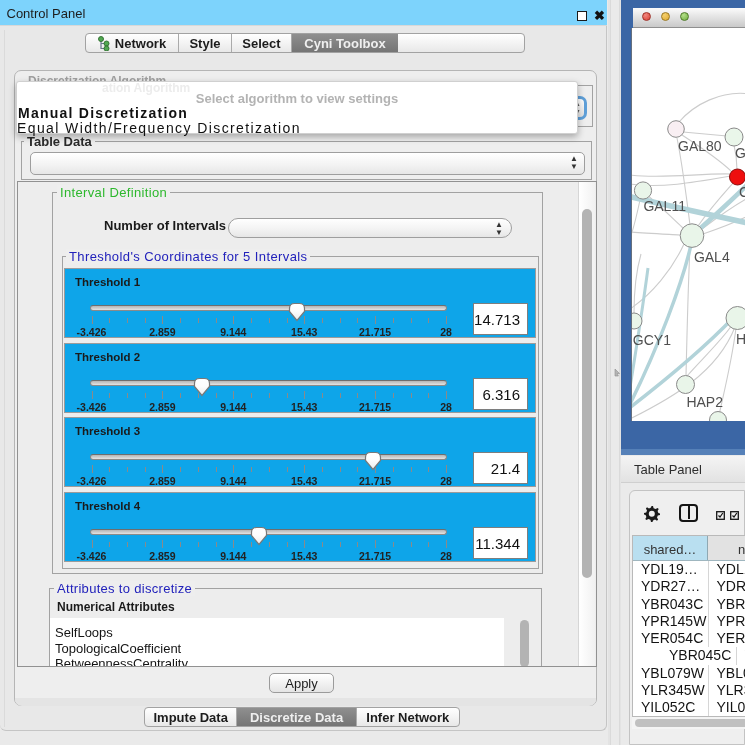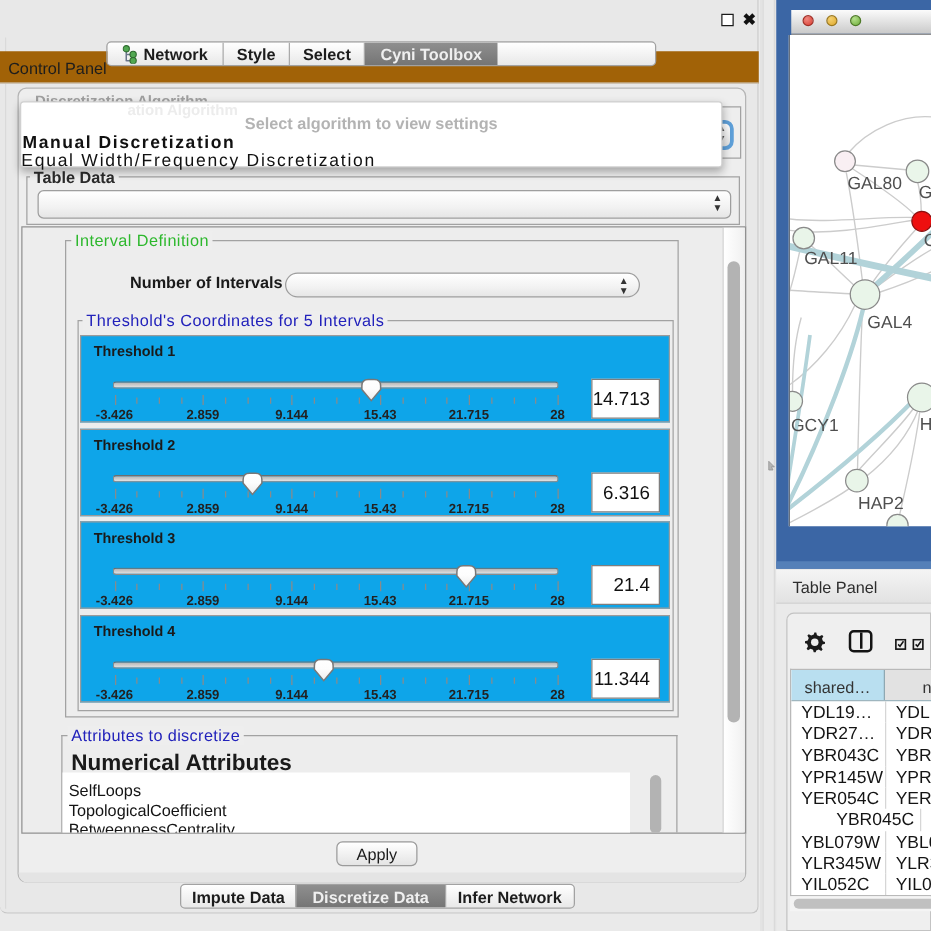--- a/index.html
+++ b/index.html
@@ -1,21 +1,21 @@
 <!DOCTYPE html>
 <html><head>
 <meta charset="utf-8">
 <style>
 * { margin:0; padding:0; box-sizing:border-box; }
 html,body { width:745px; height:745px; font-family:"Liberation Sans", sans-serif; background:#eaeaea; overflow:hidden; position:relative; }
 .abs { position:absolute; }
 
 
 #cpwin { left:0; top:0; width:607px; height:731px; background:#e8e8e8; border:1px solid #c5c5c5; border-left:none; border-top:none; border-radius:0 0 6px 6px; }
-#cptitle { left:0; top:0; width:607px; height:26px; background:#a16207; border-bottom:1px solid #d8d8d8;margin-top:41px; }
+#cptitle { left:0; top:0; width:607px; height:26px; background:#7dd3fc; border-bottom:1px solid #d8d8d8; }
 #cptitle .t { position:absolute; left:6.5px; top:6.5px; font-size:13px; line-height:14px; color:#1d1d1d; }
 #floatico { left:577px; top:10.5px; width:10px; height:10.5px; border:1.6px solid #1b1b1b; background:#fff; }
 #closeico { left:594px; top:9px; font-size:13px; line-height:13px; font-weight:bold; color:#111; }
 
 
 .seg { display:flex; height:20px; border:1px solid #a2a2a2; border-radius:4px; background:linear-gradient(#ffffff,#e8e8e8); overflow:hidden; }
 .seg .s { height:100%; display:flex; align-items:center; justify-content:center; font-size:13px; font-weight:bold; color:#1c1c1c; border-right:1px solid #aaa; }
 .seg .s:last-child { border-right:none; }
 .seg .sel { background:linear-gradient(#8f8f8f,#757575); color:#efefef; }
 
@@ -288,21 +288,21 @@
               <stop offset="0.45" stop-color="#fdfdfd"></stop>
               <stop offset="1" stop-color="#ececec"></stop>
             </linearGradient>
           </defs>
         </svg>
       <div class="vbox">11.344</div>
     </div>
 
     <div class="group" style="left:31px; top:406px; width:493px; height:80px; border-bottom:none;"></div>
     <div class="gtitle" style="left:36px; top:399px; color:#2222bb; letter-spacing:0.3px;">Attributes to discretize</div>
-    <div class="abs" style="left:39px; top:418px; font-size:18px; font-weight:bold; color:#1a1a1a;">Numerical Attributes</div>
+    <div class="abs" style="left:39px; top:418px; font-size:12px; font-weight:bold; color:#1a1a1a;">Numerical Attributes</div>
     <div class="abs" id="attrlist">
       <div style="position:absolute; left:5px; top:8.3px; line-height:13px;">SelfLoops</div>
       <div style="position:absolute; left:5px; top:23.7px; line-height:13px;">TopologicalCoefficient</div>
       <div style="position:absolute; left:5px; top:39.1px; line-height:13px;">BetweennessCentrality</div>
     </div>
 
     <div class="vsb-thumb" style="left:502px; top:438px; width:9px; height:47px;"></div>
 
     <div class="vsb-track" style="left:560px; top:0; width:17px; height:486px; border-left:1px solid #d6d6d6;"></div>
     <div class="vsb-thumb" style="left:564px; top:27px; width:10px; height:369px;"></div>

